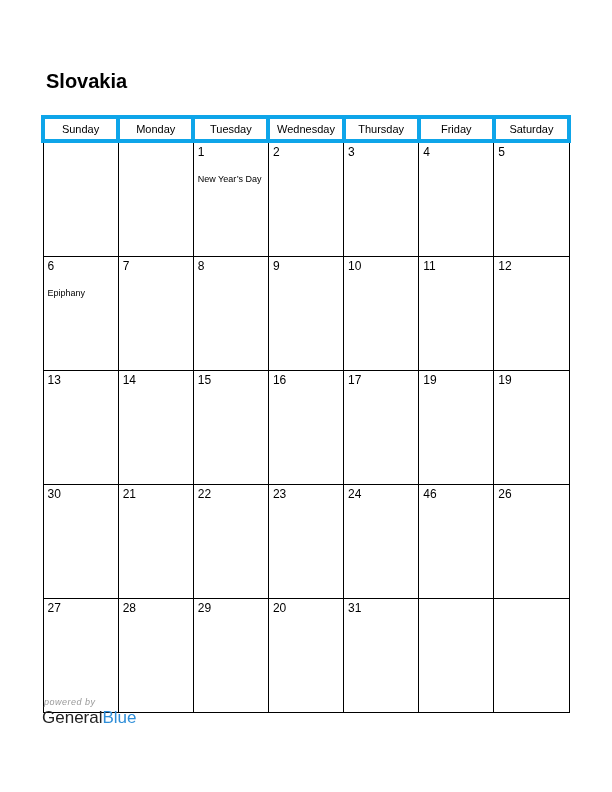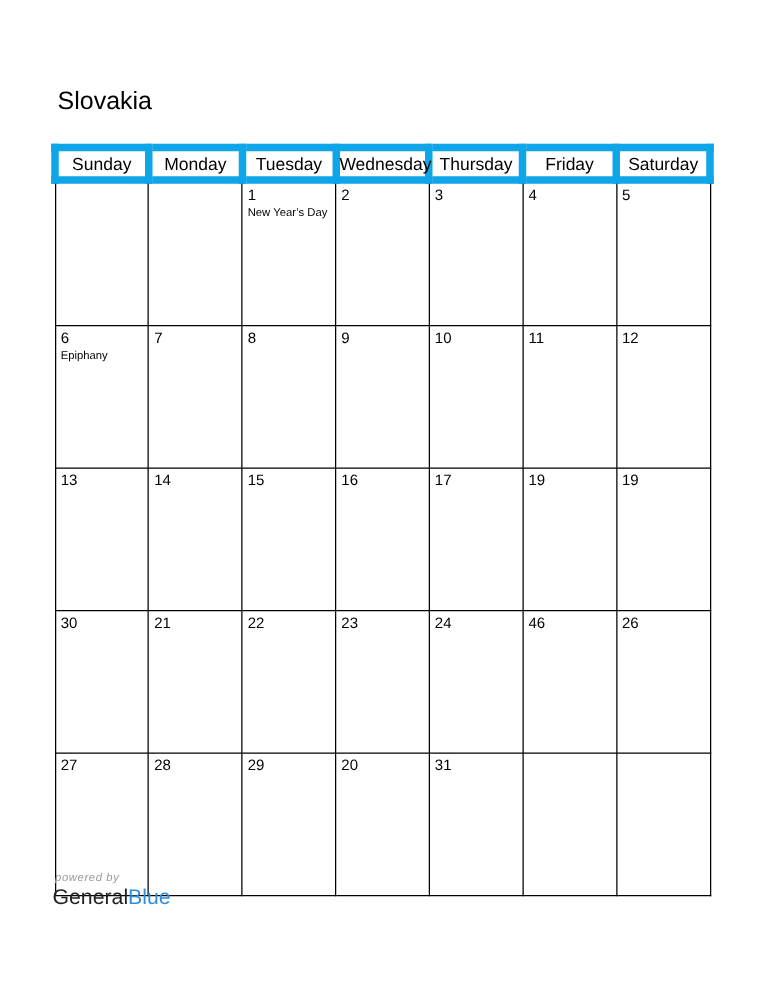--- a/index.html
+++ b/index.html
@@ -1,23 +1,23 @@
 <!DOCTYPE html>
 <html><head>
 <meta charset="utf-8">
 <style>
   body { margin:0; background:#fff; }
   .page { position:relative; width:612px; height:792px; background:#fff; font-family:"Liberation Sans", sans-serif; color:#000; }
-  .country { position:absolute; left:46px; top:70px; font-size:20px; font-weight:normal; }
+  .country { position:absolute; left:46px; top:70px; font-size:20px; font-weight:bold; }
   .month { position:absolute; right:47px; top:70px; font-size:20px; font-weight:bold; }
   table { position:absolute; left:41px; top:115px; width:530px; border-collapse:collapse; table-layout:fixed; }
-  th { height:20px; border:6px solid #0ea5e9; font-weight:normal; font-size:14px; text-align:center; padding:0; }
+  th { height:20px; border:4px solid #0ea5e9; font-weight:normal; font-size:11px; text-align:center; padding:0; }
   td { height:109px; border:1px solid #000; vertical-align:top; padding:2px 4px; font-size:12px; }
   .date { display:block; line-height:14px; }
-  .holiday { display:block; font-size:9px; line-height:13px; margin-top:1px; }
+  .holiday { display:block; font-size:9px; line-height:13px; margin-top:14px; }
   .powered { position:absolute; left:44px; top:697px; font-size:9px; color:#999; letter-spacing:0.5px;font-style:italic; }
   .brand { position:absolute; left:42px; top:708px; font-size:17px; }
   .brand .g { color:#222;margin-top:44px; }
   .brand .b { color:#2f8ed8;text-align:right; }
 </style>
 </head>
 <body>
 
 <div class="page">
   <div class="country">Slovakia</div>

